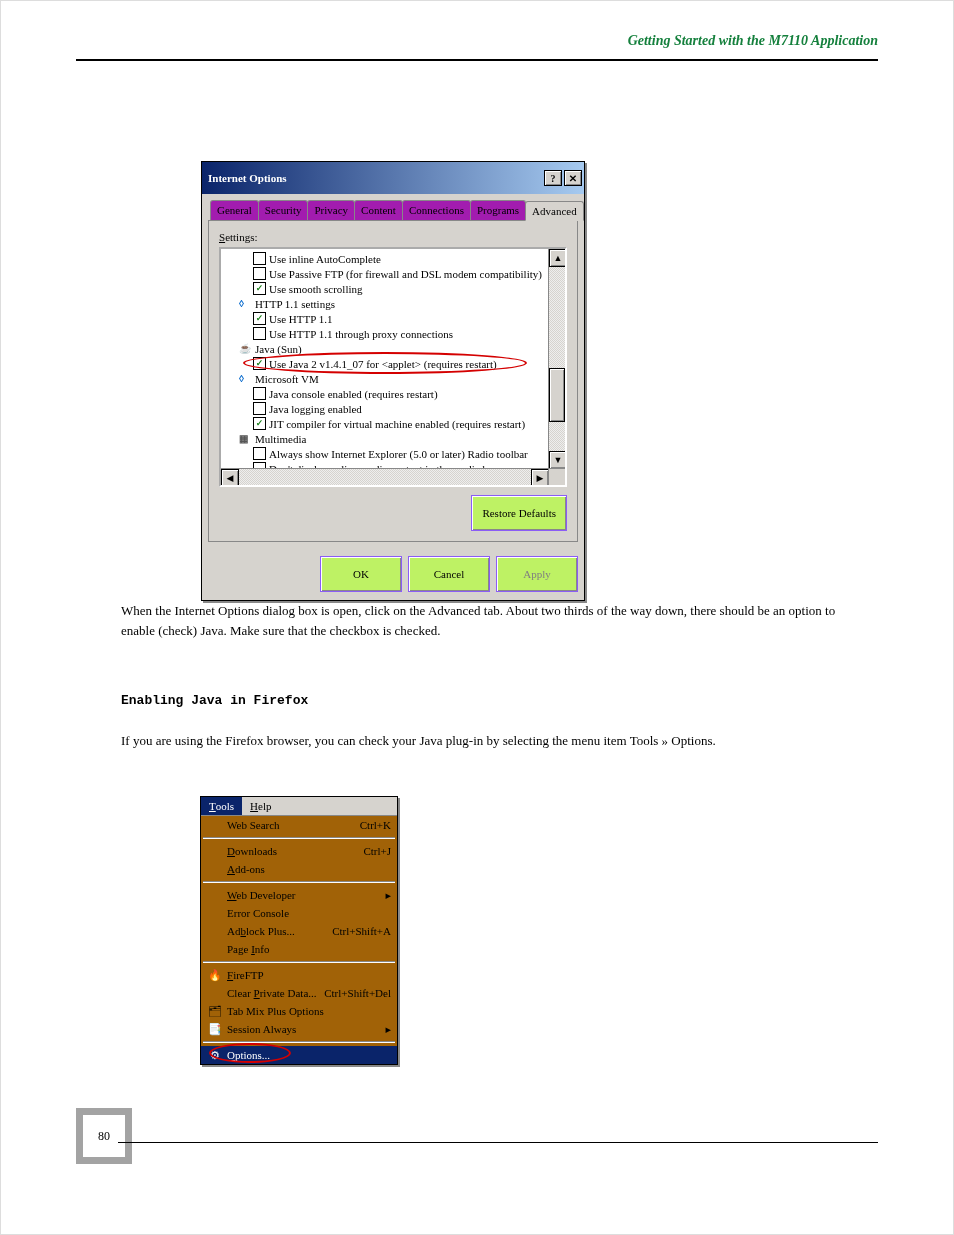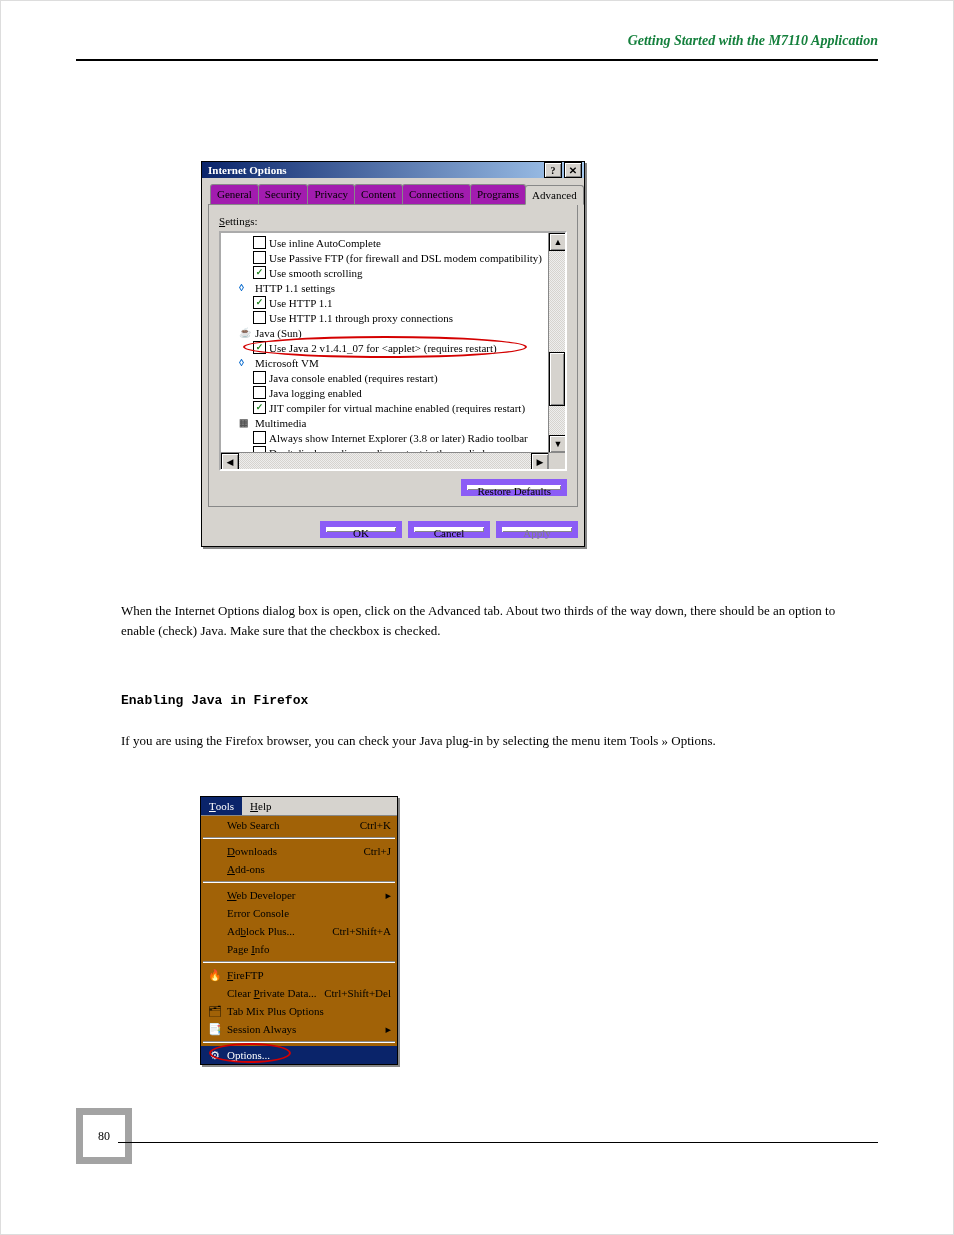--- a/index.html
+++ b/index.html
@@ -2,21 +2,21 @@
 <html><head>
 <meta charset="utf-8">
 <style>
   html,body{margin:0;padding:0;background:#fff;font-family:"Segoe UI",Tahoma,Arial,sans-serif;color:#000}
   .page{width:954px;height:1235px;position:relative;box-sizing:border-box;border:1px solid #ddd}
   .hrule{position:absolute;left:75px;right:75px;border-top:2px solid #000}
   .page-title{position:absolute;left:75px;right:75px;top:32px;font:italic 700 14px Georgia,serif;text-align:right;color:#15803d}
 
   
   .dialog{position:absolute;left:200px;top:160px;width:382px;background:#d6d3ce;border:1px solid #000;box-shadow:2px 2px 0 #888}
-  .titlebar{height:16px;background:linear-gradient(90deg,#0a246a,#a6caf0);color:#fff;display:flex;align-items:center;padding:0 2px 0 6px;font:700 11px Tahoma}
+  .titlebar{height:32px;background:linear-gradient(90deg,#0a246a,#a6caf0);color:#fff;display:flex;align-items:center;padding:0 2px 0 6px;font:700 11px Tahoma}
   .titlebar .tbtn{width:16px;height:14px;margin-left:2px;background:#d6d3ce;border:1px solid #000;box-shadow:inset 1px 1px 0 #fff,inset -1px -1px 0 #888;display:flex;align-items:center;justify-content:center;font:700 10px Tahoma;color:#000}
   .titlebar .spacer{flex:1}
 
   .tabstrip{display:flex;padding:6px 6px 0 8px;font:11px Tahoma}
   .tab{padding:3px 6px;border:1px solid #888;border-bottom:none;background:#a21caf;margin-right:-1px;border-radius:3px 3px 0 0;position:relative}
   .tab.active{background:#d6d3ce;border-bottom:1px solid #d6d3ce;top:1px;font-weight:400}
   .tabpanel{margin:0 6px 6px;border:1px solid #888;padding:10px;background:#d6d3ce}
   .label{font:11px Tahoma;margin-bottom:4px}
   .label u{text-decoration:underline}
 
@@ -31,21 +31,21 @@
 
   .vscroll{position:absolute;top:0;right:0;bottom:16px;width:16px;background:#d6d3ce;border-left:1px solid #888;display:flex;flex-direction:column}
   .hscroll{position:absolute;left:0;right:16px;bottom:0;height:16px;background:#d6d3ce;border-top:1px solid #888;display:flex}
   .sbtn{width:16px;height:16px;background:#d6d3ce;border:1px solid #000;box-shadow:inset 1px 1px 0 #fff,inset -1px -1px 0 #888;display:flex;align-items:center;justify-content:center;font:9px Arial}
   .strack{flex:1;background:repeating-conic-gradient(#d6d3ce 0 25%,#eee 0 50%) 0/2px 2px}
   .thumb{background:#d6d3ce;border:1px solid #000;box-shadow:inset 1px 1px 0 #fff,inset -1px -1px 0 #888}
   .corner{position:absolute;right:0;bottom:0;width:16px;height:16px;background:#d6d3ce;border-left:1px solid #888;border-top:1px solid #888}
 
   .btnrow{display:flex;justify-content:flex-end;padding-top:8px}
   .btnrow2{display:flex;justify-content:flex-end;gap:6px;padding:8px 6px 8px}
-  .winbtn{min-width:82px;height:17px;background:#ffffff;border:6px solid #8b5cf6;box-shadow:inset 1px 1px 0 #fff,inset -1px -1px 0 #888;font:11px Tahoma;padding:0 10px}
+  .winbtn{min-width:82px;height:36px;background:#bef264;border:1px solid #8b5cf6;box-shadow:inset 1px 1px 0 #fff,inset -1px -1px 0 #888;font:11px Tahoma;padding:0 10px}
   .winbtn[disabled]{color:#808080}
 
   
   .menuwrap{position:absolute;left:199px;top:795px;width:196px;background:#d6d3ce;border:1px solid #000;box-shadow:2px 2px 0 #888;font:11px Tahoma}
   .menubar{display:flex;height:18px;align-items:stretch}
   .menubar .mb{padding:2px 8px;display:flex;align-items:center}
   .menubar .mb.sel{background:#0a246a;color:#fff}
   .menubar u{text-decoration:underline}
   .menu{background:#a16207;border-top:1px solid #888}
   .mi{display:flex;align-items:center;height:18px;padding:0 6px}
@@ -145,21 +145,21 @@
             <div class="row indent2">
               <span class="cb">✓</span>
               <span>JIT compiler for virtual machine enabled (requires restart)</span>
             </div>
             <div class="row indent1">
               <span class="cat-icon ico-mm">▦</span>
               <span>Multimedia</span>
             </div>
             <div class="row indent2">
               <span class="cb"></span>
-              <span>Always show Internet Explorer (3.8 or later) Radio toolbar</span>
+              <span>Always show Internet Explorer (5.0 or later) Radio toolbar</span>
             </div>
             <div class="row indent2">
               <span class="cb"></span>
               <span>Don't display online media content in the media bar</span>
             </div>
           </div>
 
         <div class="vscroll">
           <div class="sbtn">▲</div>
           <div class="strack" style="position:relative">

